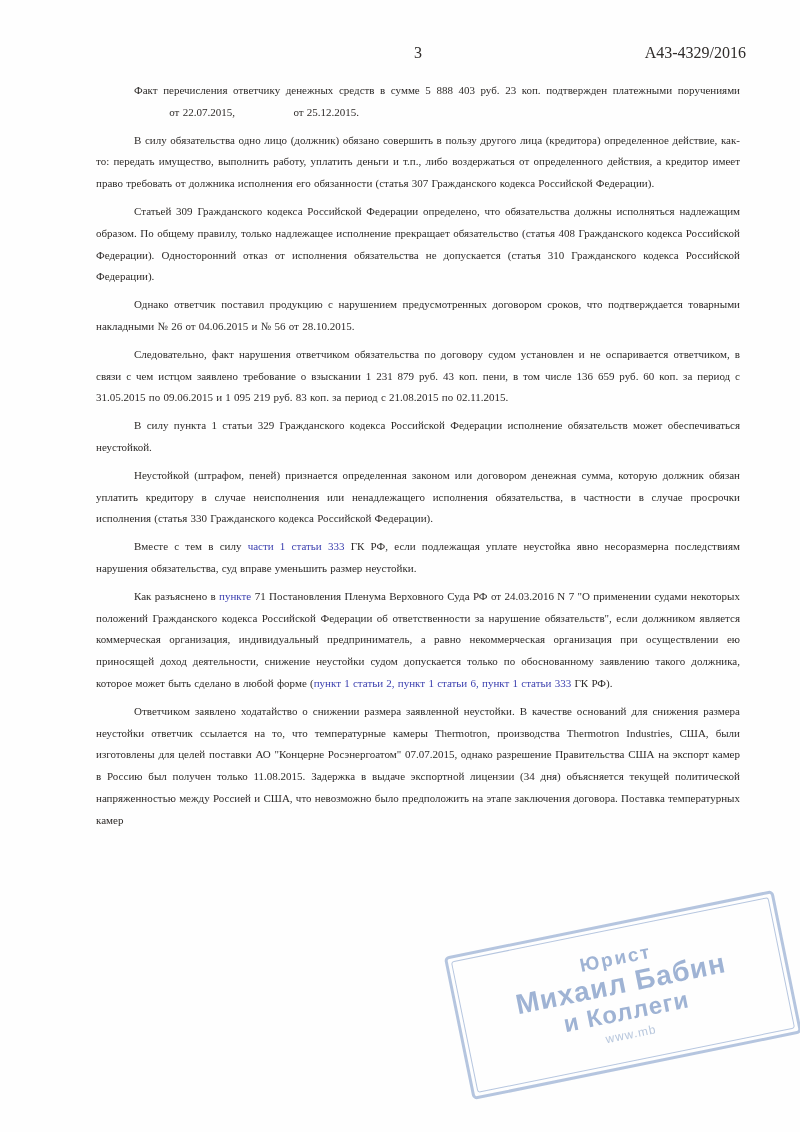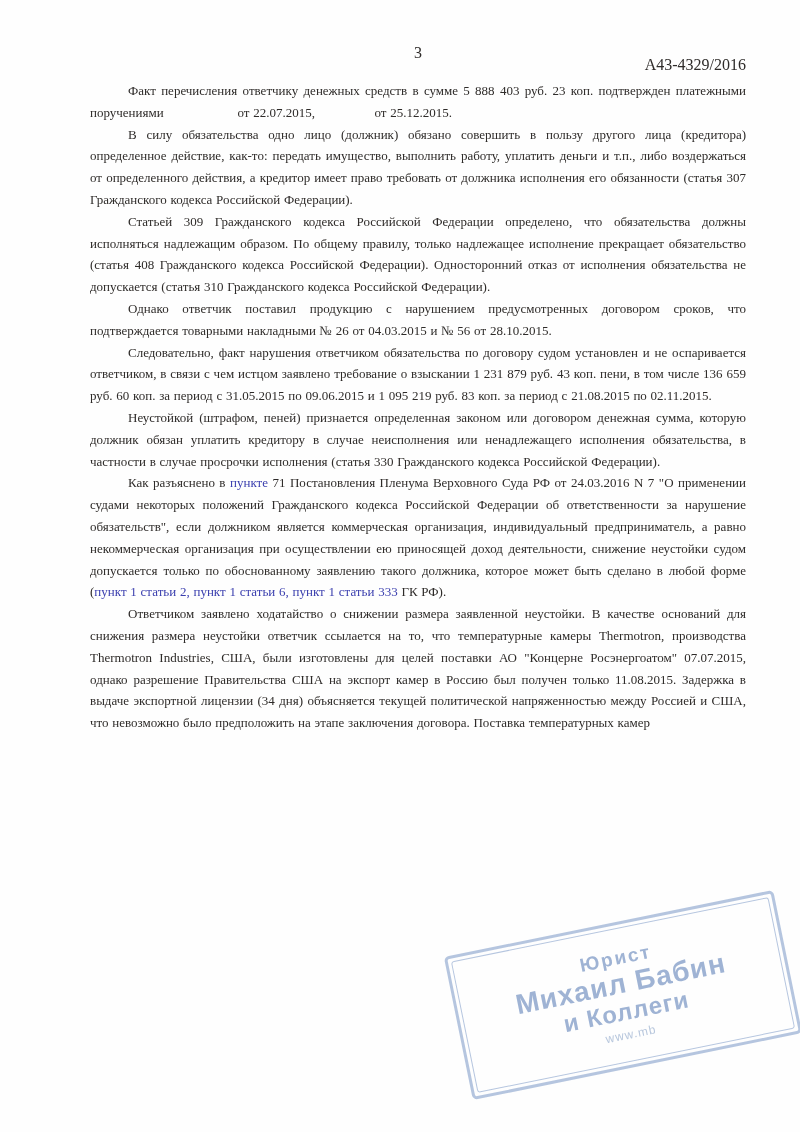--- a/index.html
+++ b/index.html
@@ -32,27 +32,27 @@
     margin-bottom: 16px;
   }
   .page-number {
     position: absolute;
     left: 0; right: 0;
     text-align: center;
   }
   .case-number {
     position: absolute;
     right: 0;
-    top: 12px;
+    top: 0;
   }
   .body-text .para {
-    margin: 0;
+    margin: 6px;
     text-align: justify;
     text-indent: 38px;
-    font-size: 13px;
+    font-size: 11px;
     line-height: 21.8px;
     word-spacing: 0.5px;
   }
   .body-text .link {
     color: #3a3eae;
     cursor: pointer;
   }
   .body-text .gap {
     display: inline-block;
     height: 1px;
@@ -106,21 +106,23 @@
 
   <div class="content">
     <div class="page-header">
       <span class="page-number">3</span>
       <span class="case-number">А43-4329/2016</span>
     </div>
     <div class="body-text">
         <p class="para"><span>Факт перечисления ответчику денежных средств в сумме 5 888 403 руб. 23 коп. подтвержден платежными поручениями</span><span class="gap" style="width: 70px;"></span><span> от 22.07.2015, </span><span class="gap" style="width: 52px;"></span><span> от 25.12.2015.</span></p>
         <p class="para"><span>В силу обязательства одно лицо (должник) обязано совершить в пользу другого лица (кредитора) определенное действие, как-то: передать имущество, выполнить работу, уплатить деньги и т.п., либо воздержаться от определенного действия, а кредитор имеет право требовать от должника исполнения его обязанности (статья 307 Гражданского кодекса Российской Федерации).</span></p>
         <p class="para"><span>Статьей 309 Гражданского кодекса Российской Федерации определено, что обязательства должны исполняться надлежащим образом. По общему правилу, только надлежащее исполнение прекращает обязательство (статья 408 Гражданского кодекса Российской Федерации). Односторонний отказ от исполнения обязательства не допускается (статья 310 Гражданского кодекса Российской Федерации).</span></p>
-        <p class="para"><span>Однако ответчик поставил продукцию с нарушением предусмотренных договором сроков, что подтверждается товарными накладными № 26 от 04.03.2015 и № 56 от 28.10.2015.</span></p>
+        <p class="para"><span>Однако ответчик поставил продукцию с нарушением предусмотренных договором сроков, что подтверждается товарными накладными № 26 от 04.06.2015 и № 56 от 28.10.2015.</span></p>
         <p class="para"><span>Следовательно, факт нарушения ответчиком обязательства по договору судом установлен и не оспаривается ответчиком, в связи с чем истцом заявлено требование о взыскании 1 231 879 руб. 43 коп. пени, в том числе 136 659 руб. 60 коп. за период с 31.05.2015 по 09.06.2015 и 1 095 219 руб. 83 коп. за период с 21.08.2015 по 02.11.2015.</span></p>
+        <p class="para"><span>В силу пункта 1 статьи 329 Гражданского кодекса Российской Федерации исполнение обязательств может обеспечиваться неустойкой.</span></p>
         <p class="para"><span>Неустойкой (штрафом, пеней) признается определенная законом или договором денежная сумма, которую должник обязан уплатить кредитору в случае неисполнения или ненадлежащего исполнения обязательства, в частности в случае просрочки исполнения (статья 330 Гражданского кодекса Российской Федерации).</span></p>
+        <p class="para"><span>Вместе с тем в силу </span><span class="link">части 1 статьи 333</span><span> ГК РФ, если подлежащая уплате неустойка явно несоразмерна последствиям нарушения обязательства, суд вправе уменьшить размер неустойки.</span></p>
         <p class="para"><span>Как разъяснено в </span><span class="link">пункте</span><span> 71 Постановления Пленума Верховного Суда РФ от 24.03.2016 N 7 "О применении судами некоторых положений Гражданского кодекса Российской Федерации об ответственности за нарушение обязательств", если должником является коммерческая организация, индивидуальный предприниматель, а равно некоммерческая организация при осуществлении ею приносящей доход деятельности, снижение неустойки судом допускается только по обоснованному заявлению такого должника, которое может быть сделано в любой форме (</span><span class="link">пункт 1 статьи 2, пункт 1 статьи 6, пункт 1 статьи 333</span><span> ГК РФ).</span></p>
         <p class="para"><span>Ответчиком заявлено ходатайство о снижении размера заявленной неустойки. В качестве оснований для снижения размера неустойки ответчик ссылается на то, что температурные камеры Thermotron, производства Thermotron Industries, США, были изготовлены для целей поставки АО "Концерне Росэнергоатом" 07.07.2015, однако разрешение Правительства США на экспорт камер в Россию был получен только 11.08.2015. Задержка в выдаче экспортной лицензии (34 дня) объясняется текущей политической напряженностью между Россией и США, что невозможно было предположить на этапе заключения договора. Поставка температурных камер</span></p>
       </div>
   </div>
 
 </div>
 
 </body></html>

